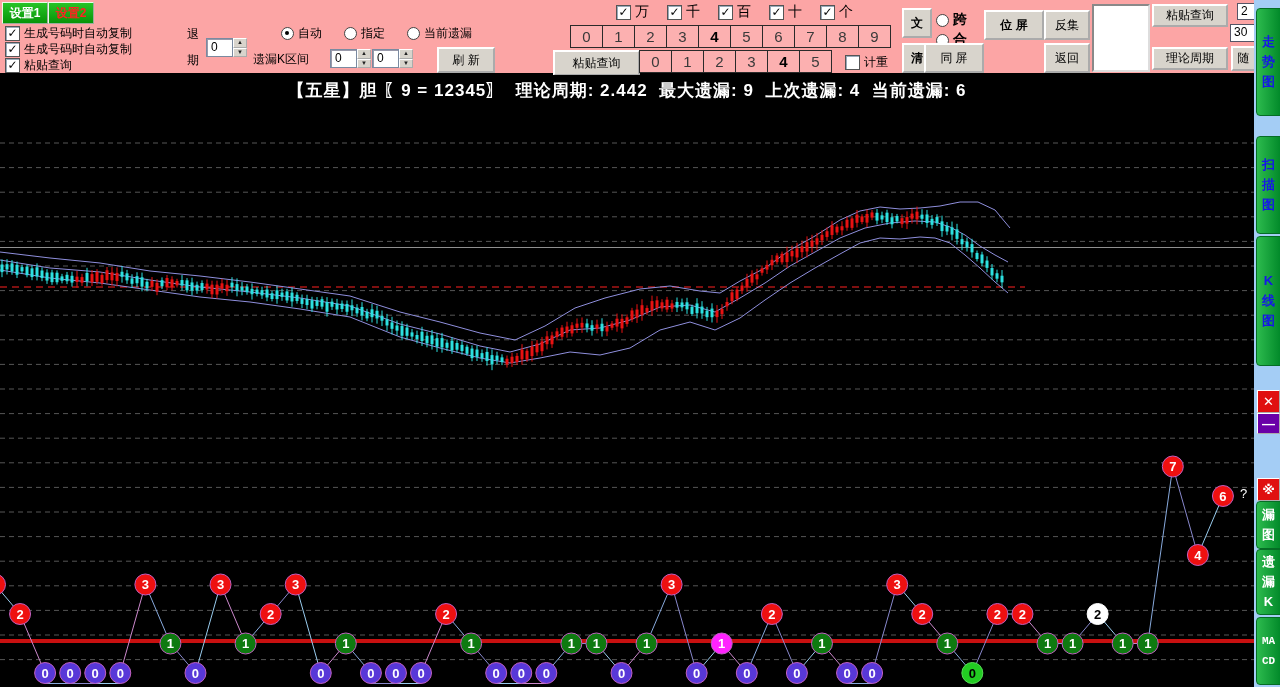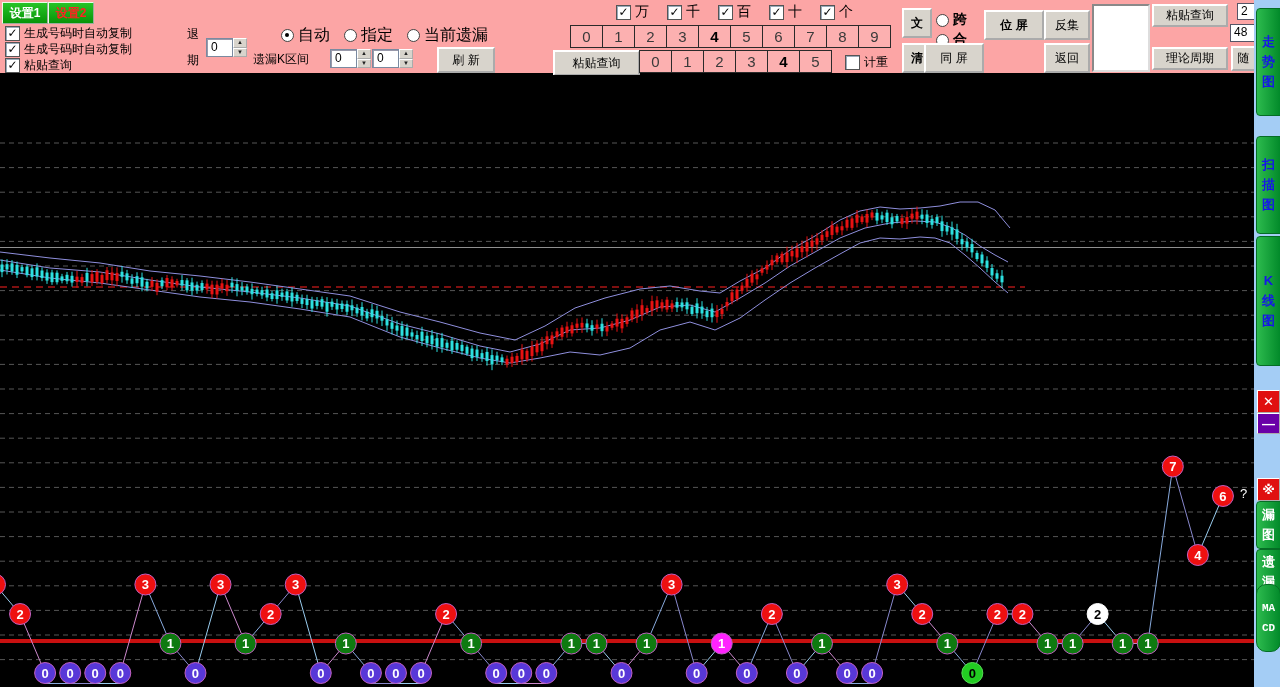--- a/index.html
+++ b/index.html
@@ -9,21 +9,21 @@
   #toolbar{position:absolute;left:0;top:0;width:1254px;height:73px;background:#fca5a5;border-bottom:2px solid #000;}
   .gbtn{position:absolute;height:20px;background:linear-gradient(#27c427,#089408);border:1px outset #e8ffe8;
     color:#fff;font-size:12px;font-weight:bold;display:flex;align-items:center;justify-content:center;cursor:default;}
   .btn3d{position:absolute;background:#D8D4CC;border:2px outset #fff;color:#000;font-size:12px;
     display:flex;align-items:center;justify-content:center;cursor:default;white-space:pre;}
   .cbrow{position:absolute;display:flex;align-items:center;gap:4px;font-size:12px;color:#000;}
   .cbbox{width:13px;height:13px;background:#fff;border:1px solid #555;box-shadow:inset 1px 1px 0 #9ab;
     font-size:12px;line-height:12px;text-align:center;color:#000;font-weight:bold;}
   .radio{width:11px;height:11px;border-radius:50%;background:#fff;border:1px solid #444;position:relative;display:inline-block;}
   .radio.sel::after{content:'';position:absolute;left:3px;top:3px;width:4px;height:4px;border-radius:50%;background:#000;}
-  .rlbl{font-size:16px;color:#000;}
+  .rlbl{font-size:12px;color:#000;}
   .spin{position:absolute;display:flex;}
   .spin .val{background:#fff;border:1px solid #7a8aa0;box-shadow:inset 1px 1px 0 #99a;width:21px;height:17px;
     font-size:12px;color:#000;padding-left:4px;line-height:17px;}
   .spin .arr{display:flex;flex-direction:column;width:14px;height:19px;}
   .spin .arr div{flex:1;background:#D8D4CC;border:1px outset #fff;font-size:6px;line-height:7px;text-align:center;color:#222;}
   .cells{position:absolute;display:flex;border:1px solid #2a2a2a;background:rgba(255,255,255,0.12);}
   .cell{width:31px;height:21px;border-left:1px solid #2a2a2a;display:flex;align-items:center;justify-content:center;
     font-size:15px;color:#3a3a3a;}
   .cell:first-child{border-left:none;}
   .cell.sel{font-weight:bold;color:#000;}
@@ -164,28 +164,28 @@
     <span class="radio"></span>
     <span class="rlbl" style="font-weight:bold;font-size:14px;">合</span>
   </div>
   <div class="cbrow" style="left:936px;top:51px;">
     <span class="radio sel"></span>
     <span class="rlbl" style="font-weight:bold;font-size:14px;">胆</span>
   </div>
 
   <div class="btn3d" style="left:984px;top:10px;width:56px;height:26px;font-weight:bold;">位 屏</div>
   <div class="btn3d" style="left:1044px;top:10px;width:42px;height:26px;">反集</div>
-  <div class="btn3d" style="left:924px;top:43px;width:56px;height:26px;">同 屏</div>
+  <div class="btn3d" style="left:924px;top:43px;width:56px;height:26px;font-family:Liberation Serif, serif;">同 屏</div>
   <div class="btn3d" style="left:1044px;top:43px;width:42px;height:26px;">返回</div>
 
   <div class="listbox" style="left:1092px;top:4px;width:54px;height:64px;"></div>
 
   <div class="btn3d" style="left:1152px;top:4px;width:72px;height:19px;">粘贴查询</div>
   <div class="whitebox" style="left:1237px;top:3px;width:14px;height:15px;">2</div>
-  <div class="whitebox" style="left:1230px;top:24px;width:20px;height:16px;">48</div>
+  <div class="whitebox" style="left:1230px;top:24px;width:20px;height:16px;">30</div>
   <div class="btn3d" style="left:1152px;top:47px;width:72px;height:19px;">理论周期</div>
   <div class="btn3d" style="left:1231px;top:46px;width:21px;height:21px;">随</div>
 </div>
 
 <div id="sidebar">
   <div id="tab-trend" class="vtab blue" style="top:8px;height:106px;">
       <div class="ch">走</div>
       <div class="ch">势</div>
       <div class="ch">图</div>
     </div>
@@ -204,27 +204,28 @@
   <div class="sqbtn" style="top:478px;background:#e01010;">※</div>
   <div id="tab-miss" class="vtab white" style="top:501px;height:46px;">
       <div class="ch">漏</div>
       <div class="ch">图</div>
     </div>
   <div id="tab-missk" class="vtab white" style="top:549px;height:64px;">
       <div class="ch">遗</div>
       <div class="ch">漏</div>
       <div class="ch">K</div>
     </div>
-  <div id="tab-macd" class="vtab white" style="top:584px;height:66px;border-radius:10px;">
+  <div id="tab-macd" class="vtab white" style="top:617px;height:66px;">
       <div class="ch" style="font-size: 11px; font-family: &quot;Liberation Mono&quot;, monospace;">MA</div>
       <div class="ch" style="font-size: 11px; font-family: &quot;Liberation Mono&quot;, monospace;">CD</div>
     </div>
 </div>
 
 <div id="chart-area">
+  <div id="chart-title">【五星】胆 〖9 = 12345〗  理论周期: 2.442  最大遗漏: 9  上次遗漏: 4  当前遗漏: 6</div>
   <svg id="chart-svg" width="1254" height="612">
       <g transform="translate(0,-75)">
         <line x1="0" x2="1254" y1="143" y2="143" stroke="#565656" stroke-width="1" stroke-dasharray="5 4"></line>
         <line x1="0" x2="1254" y1="167.6" y2="167.6" stroke="#565656" stroke-width="1" stroke-dasharray="5 4"></line>
         <line x1="0" x2="1254" y1="192.2" y2="192.2" stroke="#565656" stroke-width="1" stroke-dasharray="5 4"></line>
         <line x1="0" x2="1254" y1="216.8" y2="216.8" stroke="#565656" stroke-width="1" stroke-dasharray="5 4"></line>
         <line x1="0" x2="1254" y1="241.4" y2="241.4" stroke="#565656" stroke-width="1" stroke-dasharray="5 4"></line>
         <line x1="0" x2="1254" y1="266" y2="266" stroke="#565656" stroke-width="1" stroke-dasharray="5 4"></line>
         <line x1="0" x2="1254" y1="290.6" y2="290.6" stroke="#565656" stroke-width="1" stroke-dasharray="5 4"></line>
         <line x1="0" x2="1254" y1="315.20000000000005" y2="315.20000000000005" stroke="#565656" stroke-width="1" stroke-dasharray="5 4"></line>

